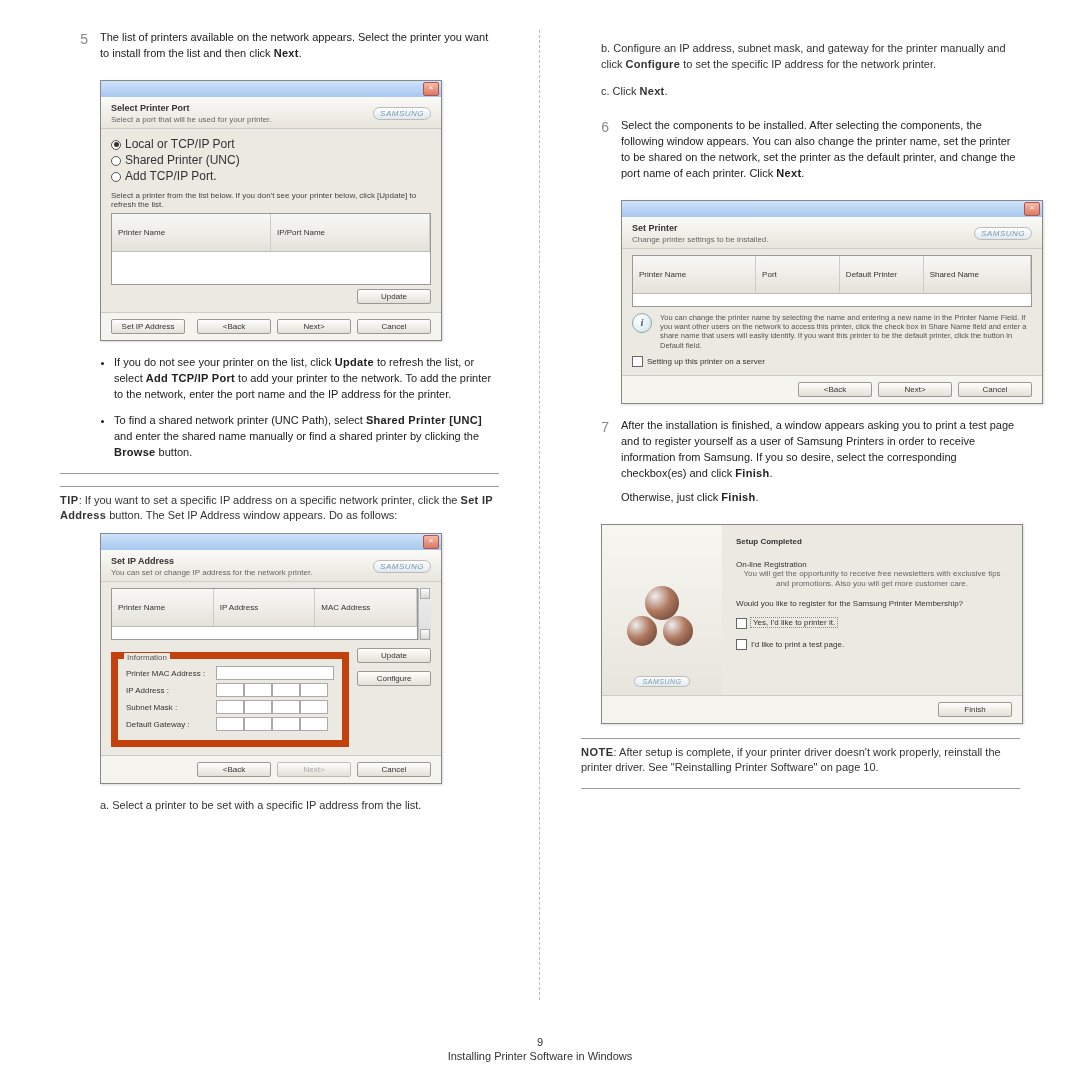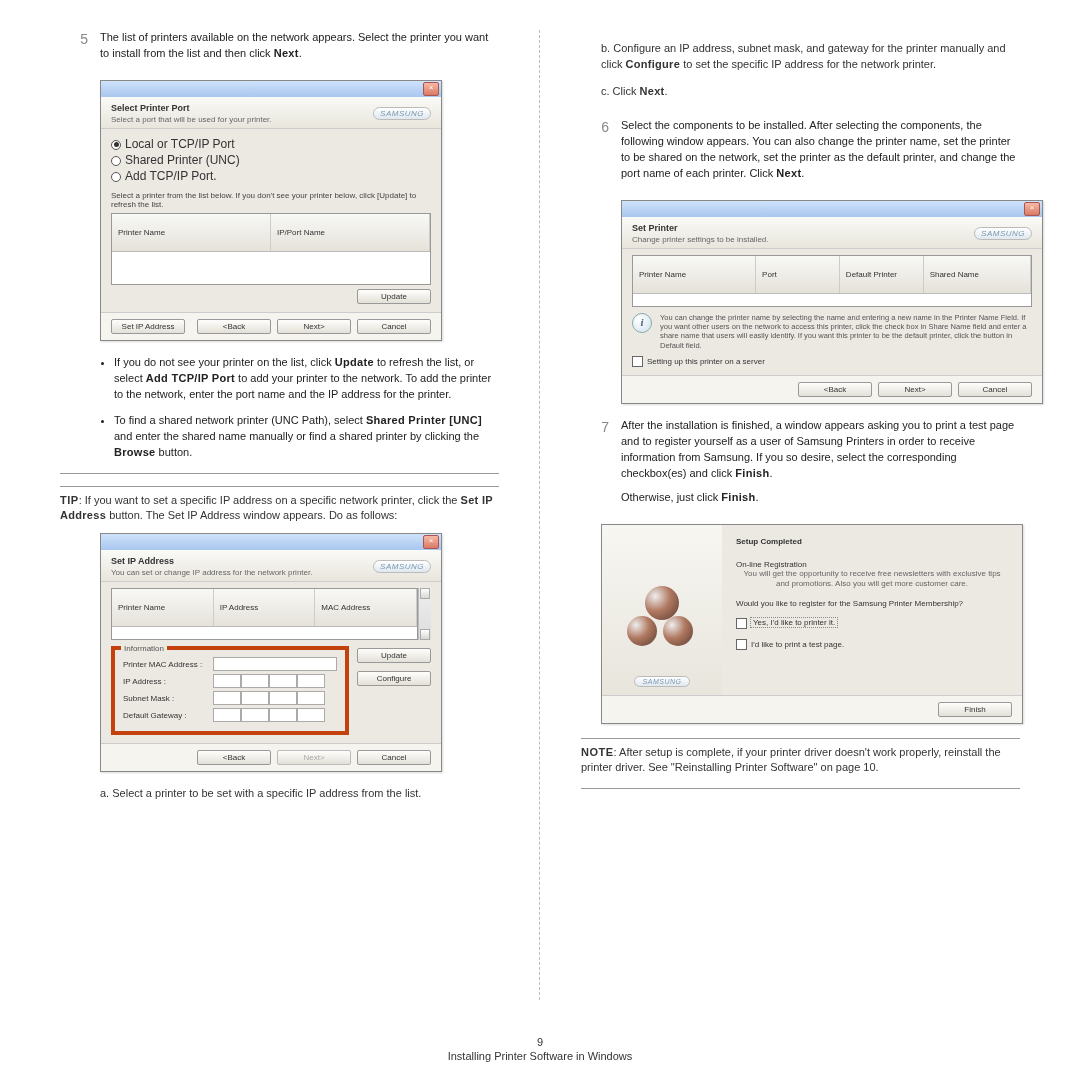--- a/index.html
+++ b/index.html
@@ -174,21 +174,21 @@
     background: radial-gradient(circle at 30% 30%, #fff,#cfe2ef);
     font-family: Georgia, serif; font-style: italic; font-weight:bold;
     color:#567; font-size:11px; text-align:center; line-height:16px;
     flex-shrink:0;
   }
   .check { width:9px; height:9px; border:1px solid #666; background:#fff; display:inline-block; vertical-align:middle; margin-right:4px;}
   .field-row { display:flex; align-items:center; font-size:8px; margin:3px 0;}
   .field-row .lbl { width:90px; }
   .ip-inputs { display:flex; gap:0; }
   .ip-inputs span { width:26px; height:12px; border:1px solid #aaa; background:#fff; margin:0; }
-  .fieldset { border:4px solid #c2410c; padding:4px 8px 6px 8px; margin-top:6px; position:relative;}
+  .fieldset { border:7px solid #c2410c; padding:4px 8px 6px 8px; margin-top:12px; position:relative;}
   .fieldset .legend { position:absolute; top:-6px; left:6px; background:#ece9e2; padding:0 3px; font-size:8px; color:#555;}
   .scroll-col { width:12px; background:linear-gradient(180deg,#eee,#ddd); border-left:1px solid #bbb; position:relative;}
   .scroll-col::before,.scroll-col::after{content:"";position:absolute;left:1px;right:1px;height:9px;background:linear-gradient(180deg,#fefefe,#d9d7d0);border:1px solid #aaa;}
   .scroll-col::before{top:0;} .scroll-col::after{bottom:0;}
   .setup-img {
     width:120px; height:170px; background:linear-gradient(180deg,#f7f6f1,#e8e5dd);
     display:flex; flex-direction:column; justify-content:flex-end; align-items:center;
     padding-bottom:8px; box-sizing:border-box;
   }
   .spheres { position:relative; width:70px; height:70px; margin-bottom:20px;}

